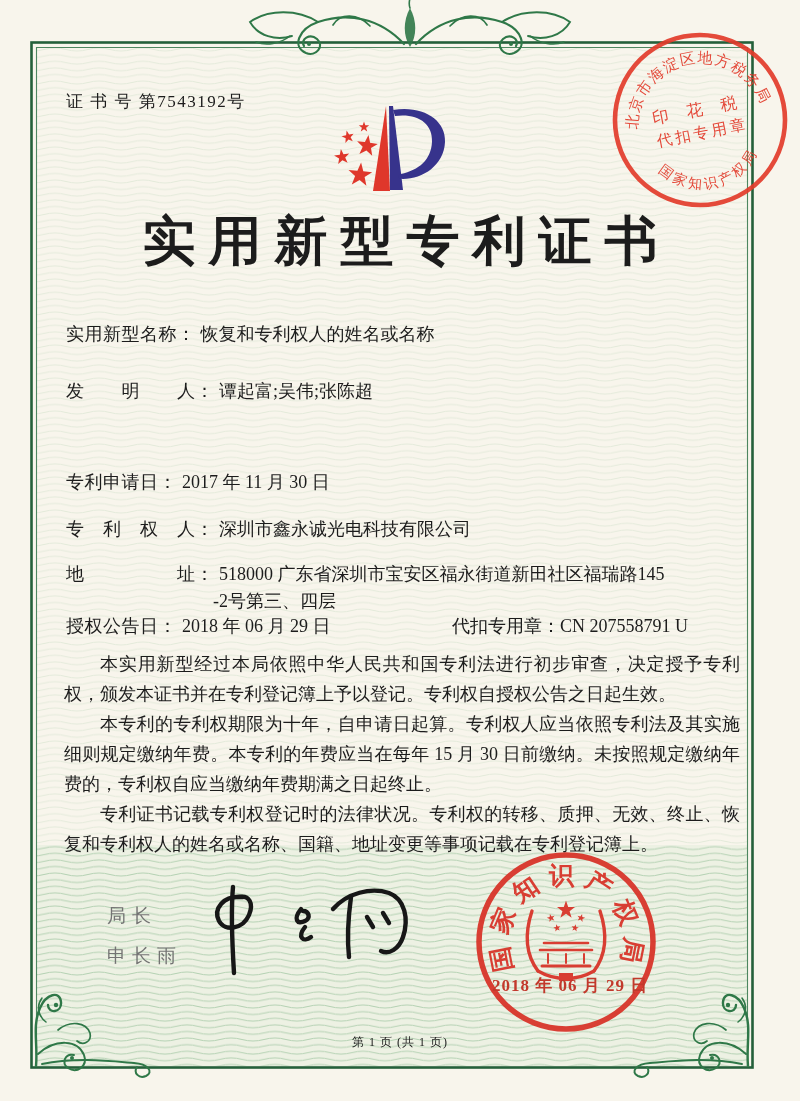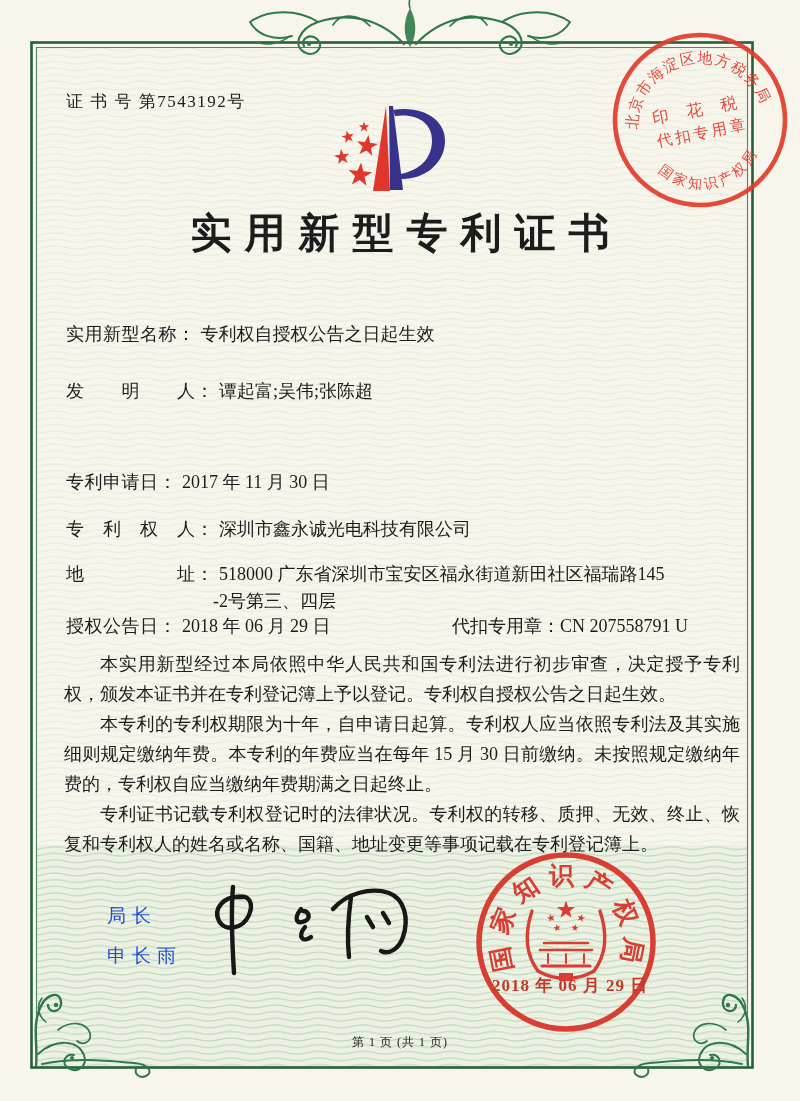--- a/index.html
+++ b/index.html
@@ -1,31 +1,31 @@
 <!DOCTYPE html>
 <html><head>
 <meta charset="utf-8">
 <style>
   html,body{margin:0;padding:0;background:#ffffff;}
   #page{position:relative;width:800px;height:1101px;background:#f8f5ec;overflow:hidden;
         font-family:"Liberation Serif","DejaVu Serif",serif;color:#1c1c1c;}
   svg{display:block;}
   .abs{position:absolute;}
   .cert-no{left:66px;top:90px;font-size:17px;letter-spacing:1.5px;}
-  .title{left:0;right:0;top:206px;text-align:center;font-size:41px;font-weight:bold;
+  .title{left:0;right:0;top:206px;text-align:center;font-size:53px;font-weight:bold;
          letter-spacing:13px;text-indent:13px;}
   .frow{left:66px;font-size:18px;white-space:nowrap;}
   .frow .lab{letter-spacing:0.5px;}
   .frow .val{margin-left:5px;}
   .addr2{left:213px;top:589px;font-size:18px;}
   .col2{left:452px;top:614px;font-size:18px;white-space:nowrap;}
   .paras{left:64px;top:649px;width:676px;font-size:18px;line-height:30px;text-align:justify;}
   .paras p{margin:0;text-indent:2em;}
   .sig-label{left:107px;font-size:19px;font-family:"Liberation Sans","DejaVu Sans",sans-serif;
-             letter-spacing:6px;color:#1d4ed8;}
+             letter-spacing:6px;color:#737373;}
   .seal-date{left:492px;top:974px;font-size:17px;color:#c2392c;letter-spacing:1px;
              font-weight:bold;white-space:nowrap;}
   .footer{left:0;right:0;top:1034px;text-align:center;font-size:12px;letter-spacing:1px;}
   .stamp-rot{transform:rotate(-4deg);}
 </style>
 </head>
 <body>
 
 <div id="page">
 
@@ -99,21 +99,21 @@
         <textPath href="#taxBot" startOffset="50%" text-anchor="middle">国家知识产权局</textPath>
       </text>
       <text x="93" y="88" font-size="16.5" letter-spacing="7" text-anchor="middle">印 花 税</text>
       <text x="93" y="111" font-size="15.5" letter-spacing="3" text-anchor="middle">代扣专用章</text>
     </g>
   </svg>
 
   <div class="abs title">实用新型专利证书</div>
 
   <div class="abs frow" style="top:322px">
-    <span class="lab">实用新型名称：</span><span class="val">专利权自授权公告之日起生效</span>
+    <span class="lab">实用新型名称：</span><span class="val">恢复和专利权人的姓名或名称</span>
   </div>
   <div class="abs frow" style="top:379px">
     <span class="lab">发　　明　　人：</span><span class="val">谭起富;吴伟;张陈超</span>
   </div>
   <div class="abs frow" style="top:470px">
     <span class="lab">专利申请日：</span><span class="val">2017 年 11 月 30 日</span>
   </div>
   <div class="abs frow" style="top:517px">
     <span class="lab">专　利　权　人：</span><span class="val">深圳市鑫永诚光电科技有限公司</span>
   </div>

